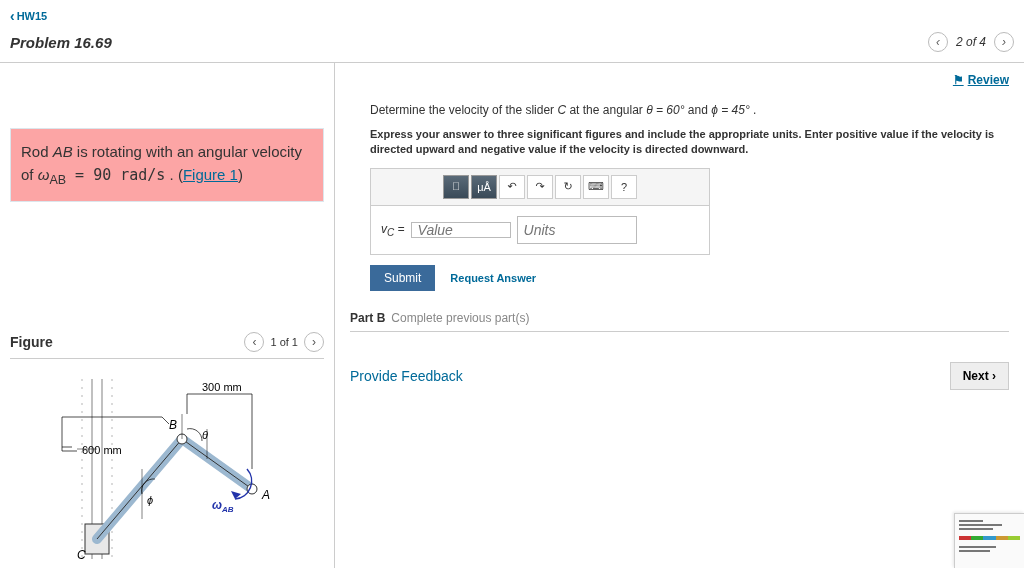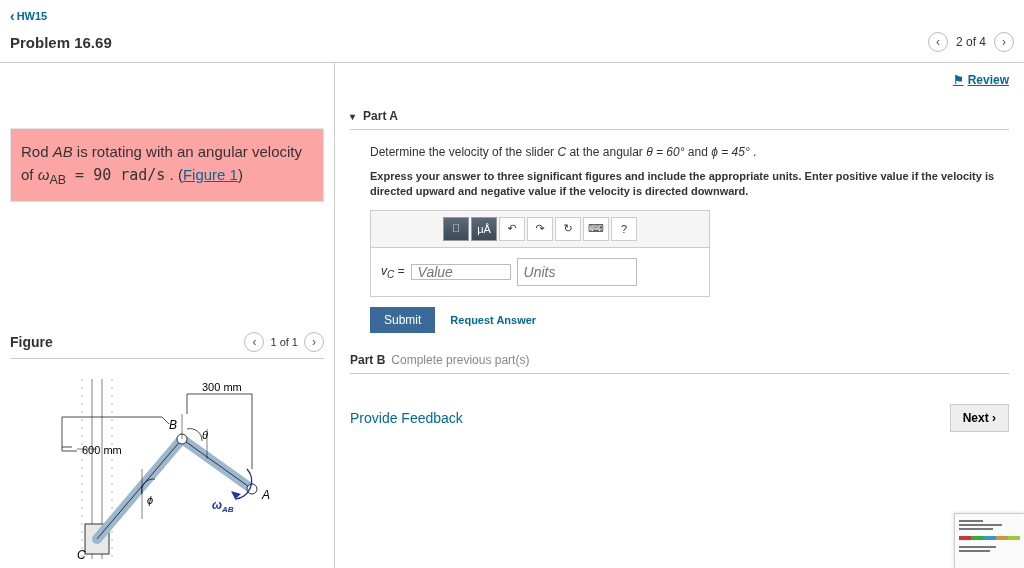--- a/index.html
+++ b/index.html
@@ -1,27 +1,27 @@
 <!DOCTYPE html>
 <html><head>
 <meta charset="utf-8">
 <style>
 * { box-sizing: border-box; margin: 0; padding: 0; }
 body { font-family: Arial, Helvetica, sans-serif; font-size: 12px; color: #333; background: #fff; width: 1024px; height: 568px; overflow: hidden; position: relative; }
 .header { padding: 8px 10px 0; }
 .back-link { color: #006a99; font-size: 11px; font-weight: bold; text-decoration: none; display: flex; align-items: center; }
 .back-link::before { content: '‹'; font-size: 14px; margin-right: 2px; }
-.title-row { display: flex; justify-content: space-between; align-items: center; padding: 8px 10px 10px; border-bottom: 1px solid #ccc; }
+.title-row { display: flex; justify-content: space-between; align-items: center; padding: 8px 10px 10px; border-bottom: 1px solid #ccc; font-style: italic; }
 .title { font-size: 15px; font-weight: bold; }
 .pager { display: flex; align-items: center; gap: 8px; font-size: 12px; }
 .circ-btn { width: 20px; height: 20px; border: 1px solid #bbb; border-radius: 50%; background: #fff; display: flex; align-items: center; justify-content: center; font-size: 12px; color: #555; cursor: pointer; }
 .main { display: flex; height: calc(100% - 60px); }
 .left { width: 335px; border-right: 1px solid #ccc; padding: 10px; display: flex; flex-direction: column; }
 .right { flex: 1; padding: 10px 15px; overflow: auto; position: relative; }
-.review-row { text-align: right; margin-bottom: 22px; }
+.review-row { text-align: right; margin-bottom: 16px; }
 .review-link { color: #006a99; text-decoration: underline; font-size: 12px; font-weight: bold; }
 .review-link::before { content: '⚑'; margin-right: 4px; text-decoration: none; }
 .intro-box { background: #fca5a5; border: 1px solid #dce6ec; padding: 12px 10px; font-size: 15px; line-height: 1.5; margin-top: 55px; }
 .intro-box a { color: #006a99; text-decoration: underline; }
 .fig-head { display: flex; justify-content: space-between; align-items: center; margin-top: 130px; border-bottom: 1px solid #ccc; padding-bottom: 6px; }
 .fig-title { font-size: 14px; font-weight: bold; }
 .fig-pager { display: flex; align-items: center; gap: 6px; font-size: 11px; }
 .fig-img { margin-top: 10px; display: flex; justify-content: center; }
 .part-header { display: flex; align-items: center; font-weight: bold; font-size: 12px; margin-bottom: 15px; border-bottom: 1px solid #ccc; padding-bottom: 6px; }
 .part-header::before { content: '▾'; margin-right: 8px; font-size: 10px; }
@@ -113,21 +113,20 @@
         <text x="165" y="140" font-size="12" font-style="italic" font-weight="bold" fill="#23a"><tspan>ω</tspan><tspan font-size="8" dy="3">AB</tspan></text>
       </svg>
     </div>
   </div>
 
   <div class="right">
     <div class="review-row">
       <a class="review-link">Review</a>
     </div>
 
-    <div class="part-header">Part A</div>
     <div class="prompt">
       <span>Determine the velocity of the slider </span><i>C</i><span> at the angular </span><i>θ = 60°</i><span> and </span><i>ϕ = 45°</i><span> .</span>
     </div>
     <div class="instr">Express your answer to three significant figures and include the appropriate units. Enter positive value if the velocity is directed upward and negative value if the velocity is directed downward.</div>
 
     <div class="answer-box">
       <div class="toolbar">
         <div class="tb-btn">⎕</div>
         <div class="tb-btn">μÅ</div>
         <div class="tb-btn light">↶</div>

